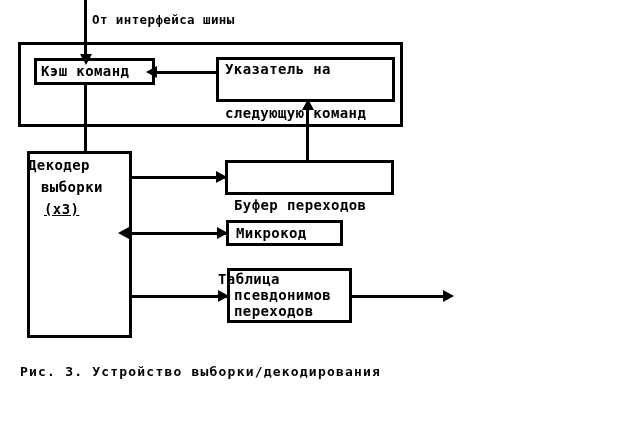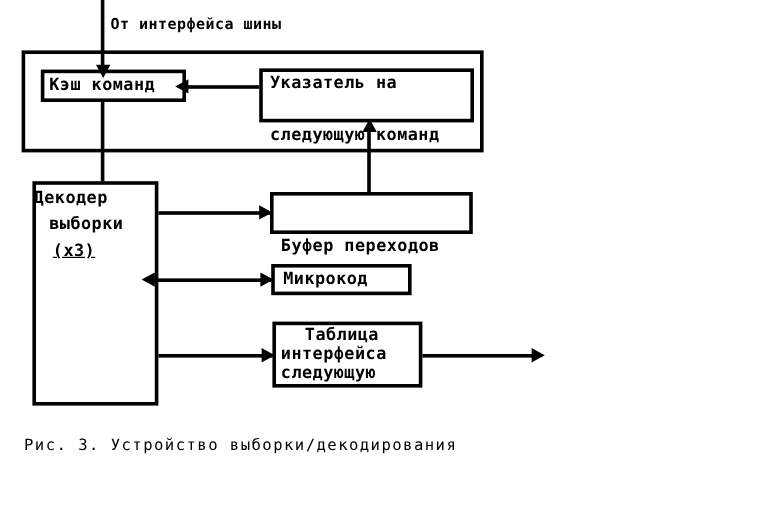--- a/index.html
+++ b/index.html
@@ -42,21 +42,21 @@
     font-weight: 700;
   }
   .caption {
     position: absolute;
     color: #000000;
     font-family: "DejaVu Sans Mono", "Liberation Mono", monospace;
     font-size: 13px;
     line-height: 16px;
     letter-spacing: 1.2px;
     white-space: pre;
-    font-weight: 400;
+    font-weight: 700;
   }
   .line-h {
     position: absolute;
     height: 3px;
     background: #000000;
   }
   .line-v {
     position: absolute;
     width: 3px;
     background: #000000;
@@ -128,22 +128,22 @@
   <div class="arrow arrow-left" style="left:118px; top:227px;"></div>
   <div class="arrow arrow-right" style="left:217px; top:227px;"></div>
 
   <div class="box" style="left:226px; top:220px; width:117px; height:26px;"></div>
   <div class="box-label" style="left:236px; top:226px;text-align:center;">Микрокод</div>
 
   <div class="line-h" style="left:132px; top:295px; width:95px;"></div>
   <div class="arrow arrow-right" style="left:218px; top:290px;"></div>
 
   <div class="box" style="left:227px; top:268px; width:125px; height:55px;"></div>
-  <div class="box-label" style="left:254px; top:272px;">Таблица</div>
-  <div class="box-label" style="left:234px; top:288px;">интерфейса</div>
-  <div class="box-label" style="left:234px; top:304px;">следующую</div>
+  <div class="box-label" style="left:218px; top:272px;">Таблица</div>
+  <div class="box-label" style="left:234px; top:288px;">псевдонимов</div>
+  <div class="box-label" style="left:234px; top:304px;">переходов</div>
 
   <div class="line-h" style="left:352px; top:295px; width:93px;"></div>
   <div class="arrow arrow-right" style="left:443px; top:290px;"></div>
 
   <div class="caption" style="left:20px; top:364px;">Рис. 3. Устройство выборки/декодирования</div>
 
 </div>
 
 </body></html>

